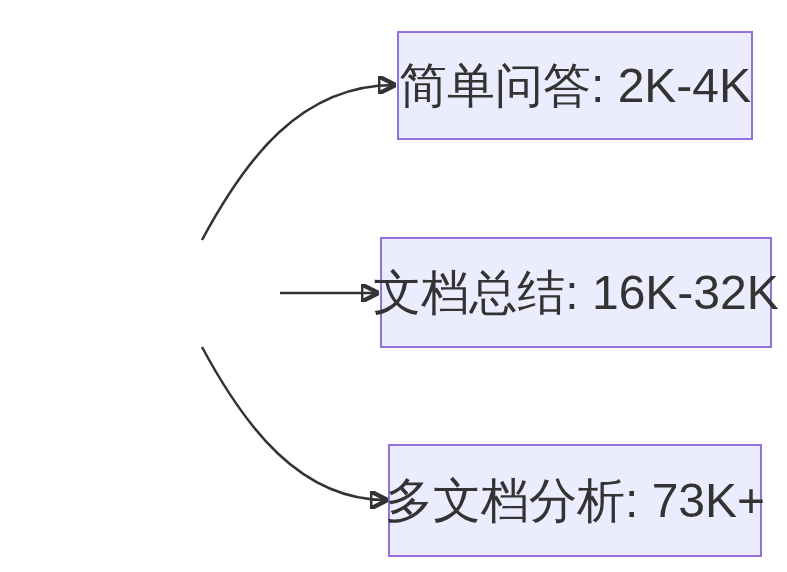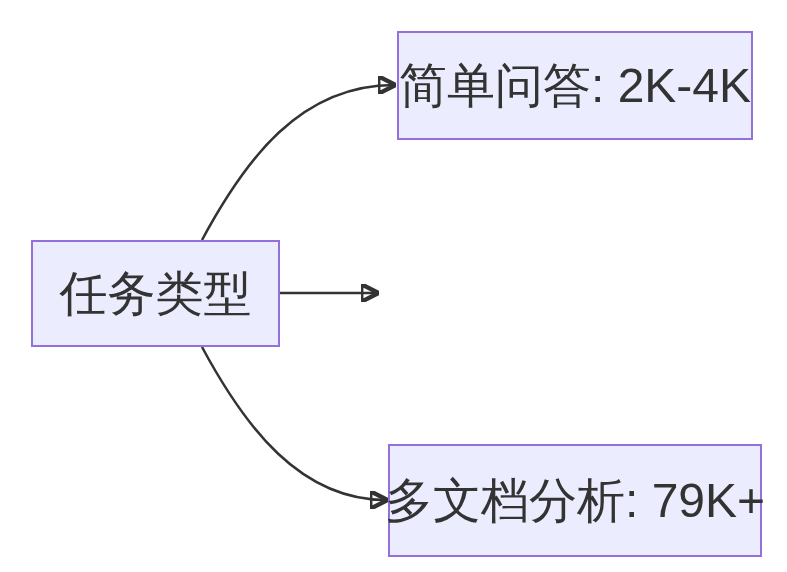--- a/index.html
+++ b/index.html
@@ -56,26 +56,26 @@
     <defs>
       <marker id="arrowhead" viewBox="0 0 10 10" refX="9" refY="5" markerWidth="7" markerHeight="7" orient="auto">
         <path d="M 0 0 L 10 5 L 0 10 z" fill="#333333" stroke="none"></path>
       </marker>
     </defs>
     <path d="M 202 240 C 245 160, 300 85, 394 85" marker-end="url(#arrowhead)"></path>
     <path d="M 280 293 L 377 293" marker-end="url(#arrowhead)"></path>
     <path d="M 202 347 C 245 427, 300 500, 386 500" marker-end="url(#arrowhead)"></path>
   </svg>
 
-  <div class="node node-root">
-    <span>任务类型</span>
-  </div>
 
   <div class="node node-top">
     <span>简单问答: 2K-4K</span>
   </div>
 
+  <div class="node node-middle">
+    <span>文档总结: 16K-32K</span>
+  </div>
 
   <div class="node node-bottom">
-    <span>多文档分析: 79K+</span>
+    <span>多文档分析: 73K+</span>
   </div>
 
 </div>
 
 </body></html>

